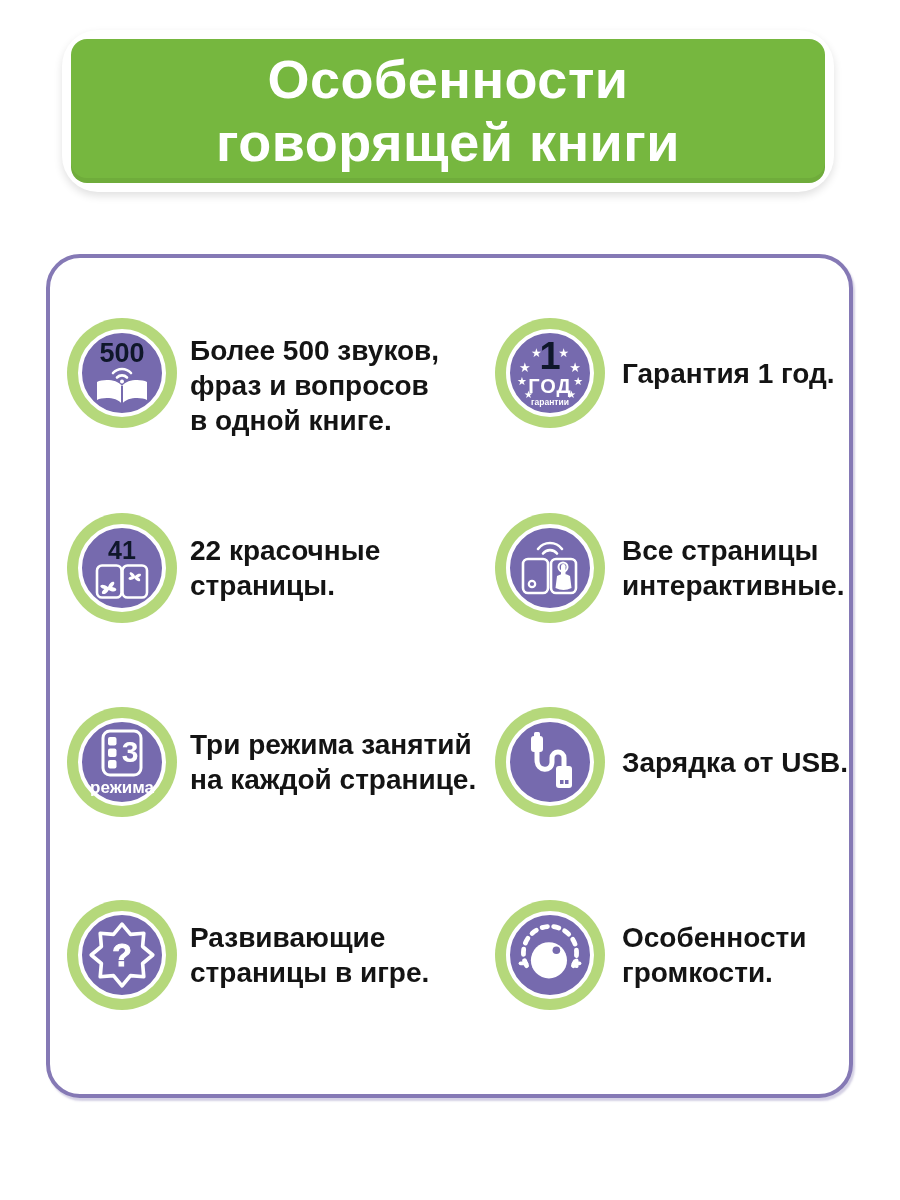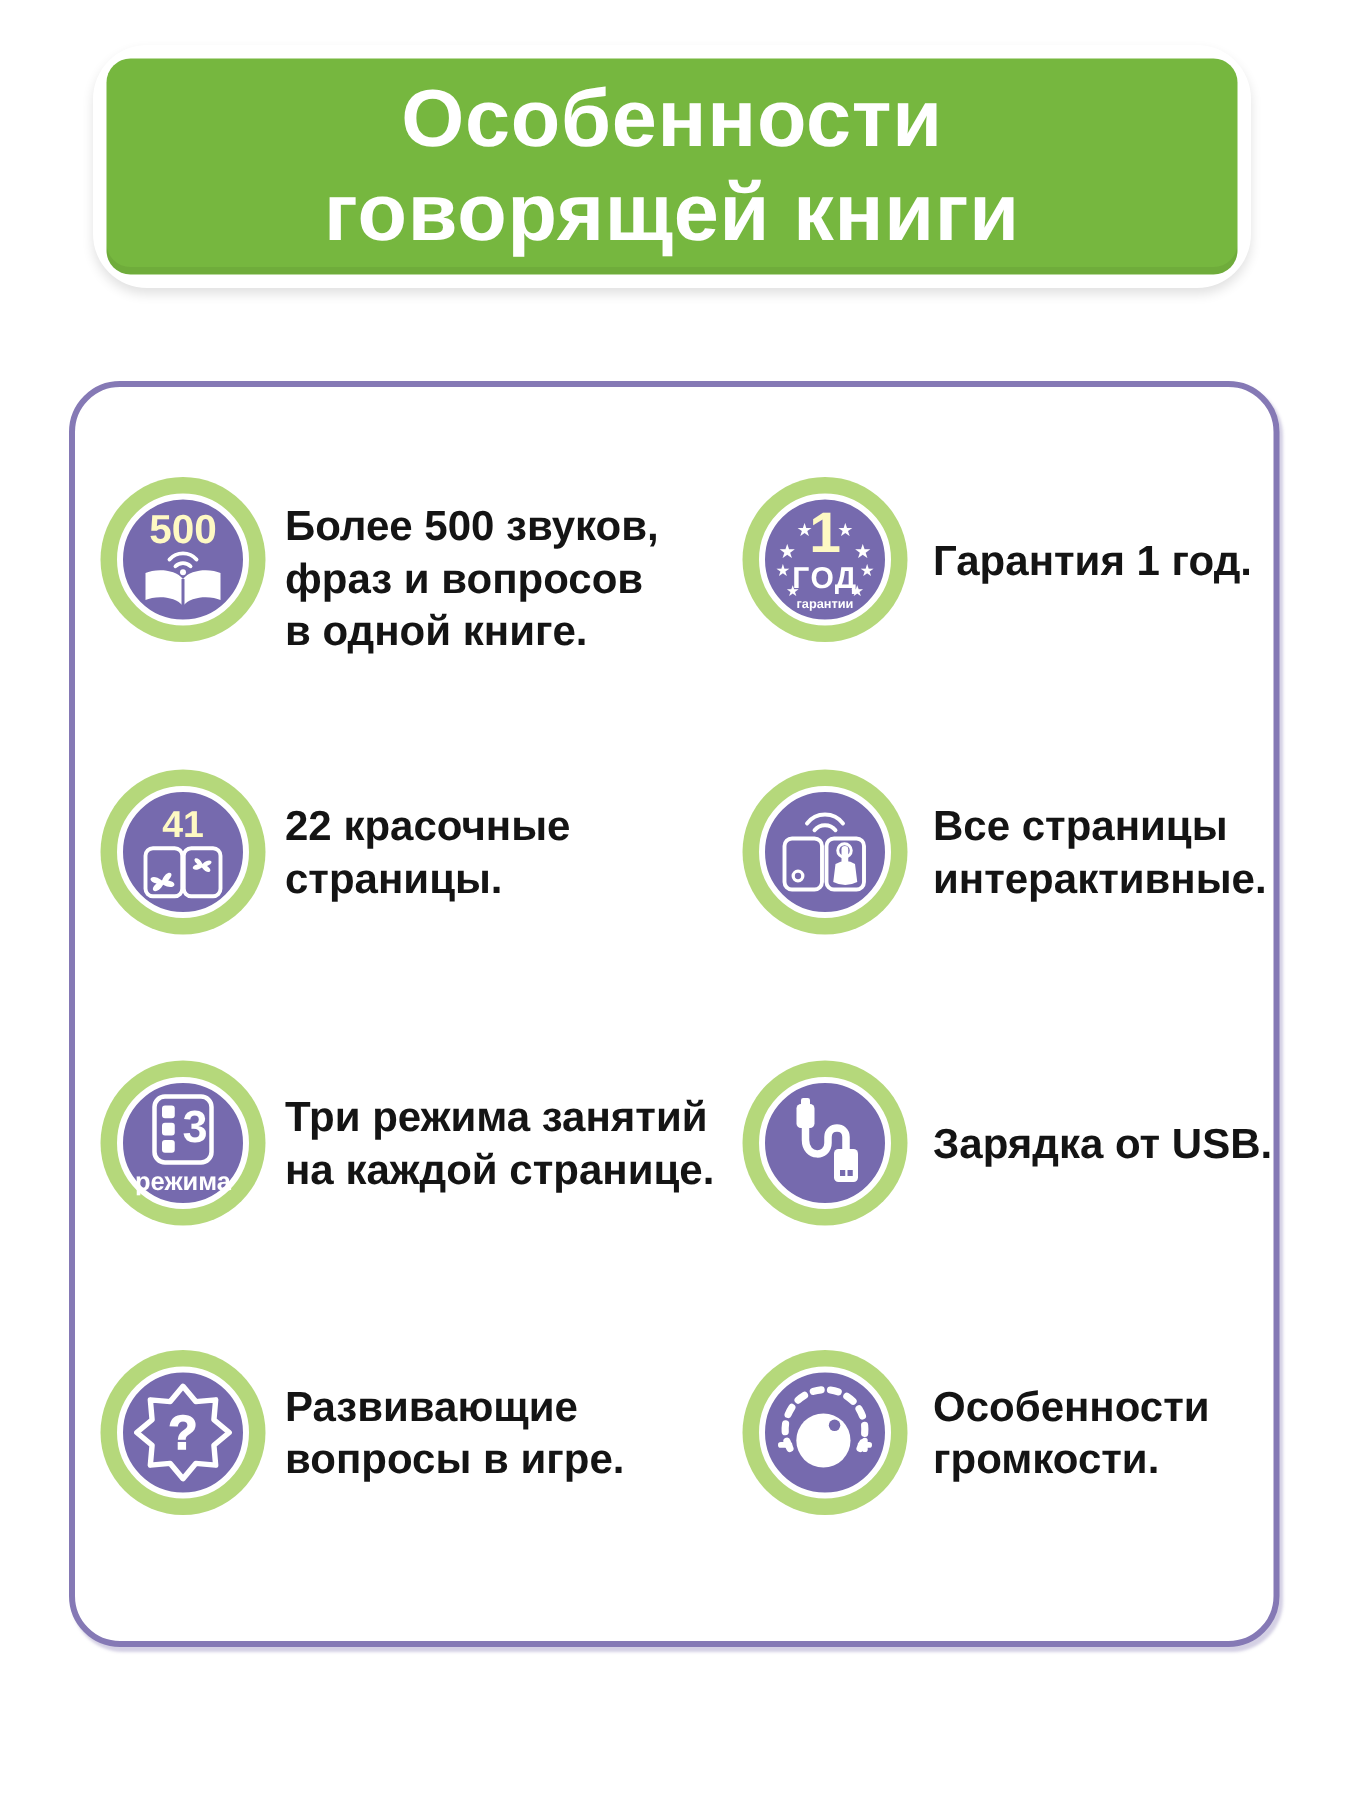--- a/index.html
+++ b/index.html
@@ -42,21 +42,21 @@
     position:absolute;width:110px;height:110px;border-radius:50%;
     background:var(--badge-ring-green);
     display:flex;align-items:center;justify-content:center;
   }
   .badge-core{
     width:88px;height:88px;border-radius:50%;
     background:var(--badge-purple);border:4px solid #ffffff;
     display:flex;flex-direction:column;align-items:center;justify-content:center;
     color:#ffffff;position:relative;
   }
-  .b-num{font-weight:700;color:#fef9c3;line-height:1;text-align:center;}
+  .b-num{font-weight:700;color:#0f172a;line-height:1;text-align:center;}
   .b-label{font-weight:700;color:#fff;line-height:1;text-align:center;}
   .b-sub{font-weight:700;color:#fff;line-height:1;text-align:center;}
   .star{position:absolute;color:#fff;line-height:1;}
   
   .feature-text{
     position:absolute;height:110px;display:flex;align-items:center;
     font-size:28px;font-weight:700;line-height:35px;color:var(--text-color);
     white-space:pre-line;
   }
   svg{display:block;}
@@ -188,21 +188,21 @@
     <div class="badge-core">
       <div style="position:relative;width:68px;height:68px;">
         <svg width="68" height="68" viewBox="0 0 64 64">
           <polygon points="32,3 40,12.6 52.5,11.5 51.4,24 61,32 51.4,40 52.5,52.5 40,51.4 32,61 24,51.4 11.5,52.5 12.6,40 3,32 12.6,24 11.5,11.5 24,12.6" fill="none" stroke="#fff" stroke-width="3.4" stroke-linejoin="round"></polygon>
         </svg>
         <div class="q-mark">?</div>
       </div>
     </div>
   </div>
   <div class="feature-text" style="left:190px;top:900px;">Развивающие
-вопросы в игре.</div>
+страницы в игре.</div>
 
   <div class="badge" style="left:495px;top:900px;">
     <div class="badge-core">
       <svg width="68" height="68" viewBox="0 0 64 64">
         <path d="M10 42 A 25 25 0 1 1 54 42" fill="none" stroke="#fff" stroke-width="4.5" stroke-dasharray="5 6" stroke-linecap="round"></path>
         <circle cx="31" cy="37" r="17" fill="#fff"></circle>
         <circle cx="38" cy="27.5" r="3.6" fill="#766aae"></circle>
         <rect x="2.5" y="38" width="9" height="3.6" rx="1.8" fill="#fff"></rect>
         <rect x="52.5" y="38" width="9" height="3.6" rx="1.8" fill="#fff"></rect>
         <rect x="55.2" y="35.3" width="3.6" height="9" rx="1.8" fill="#fff"></rect>

